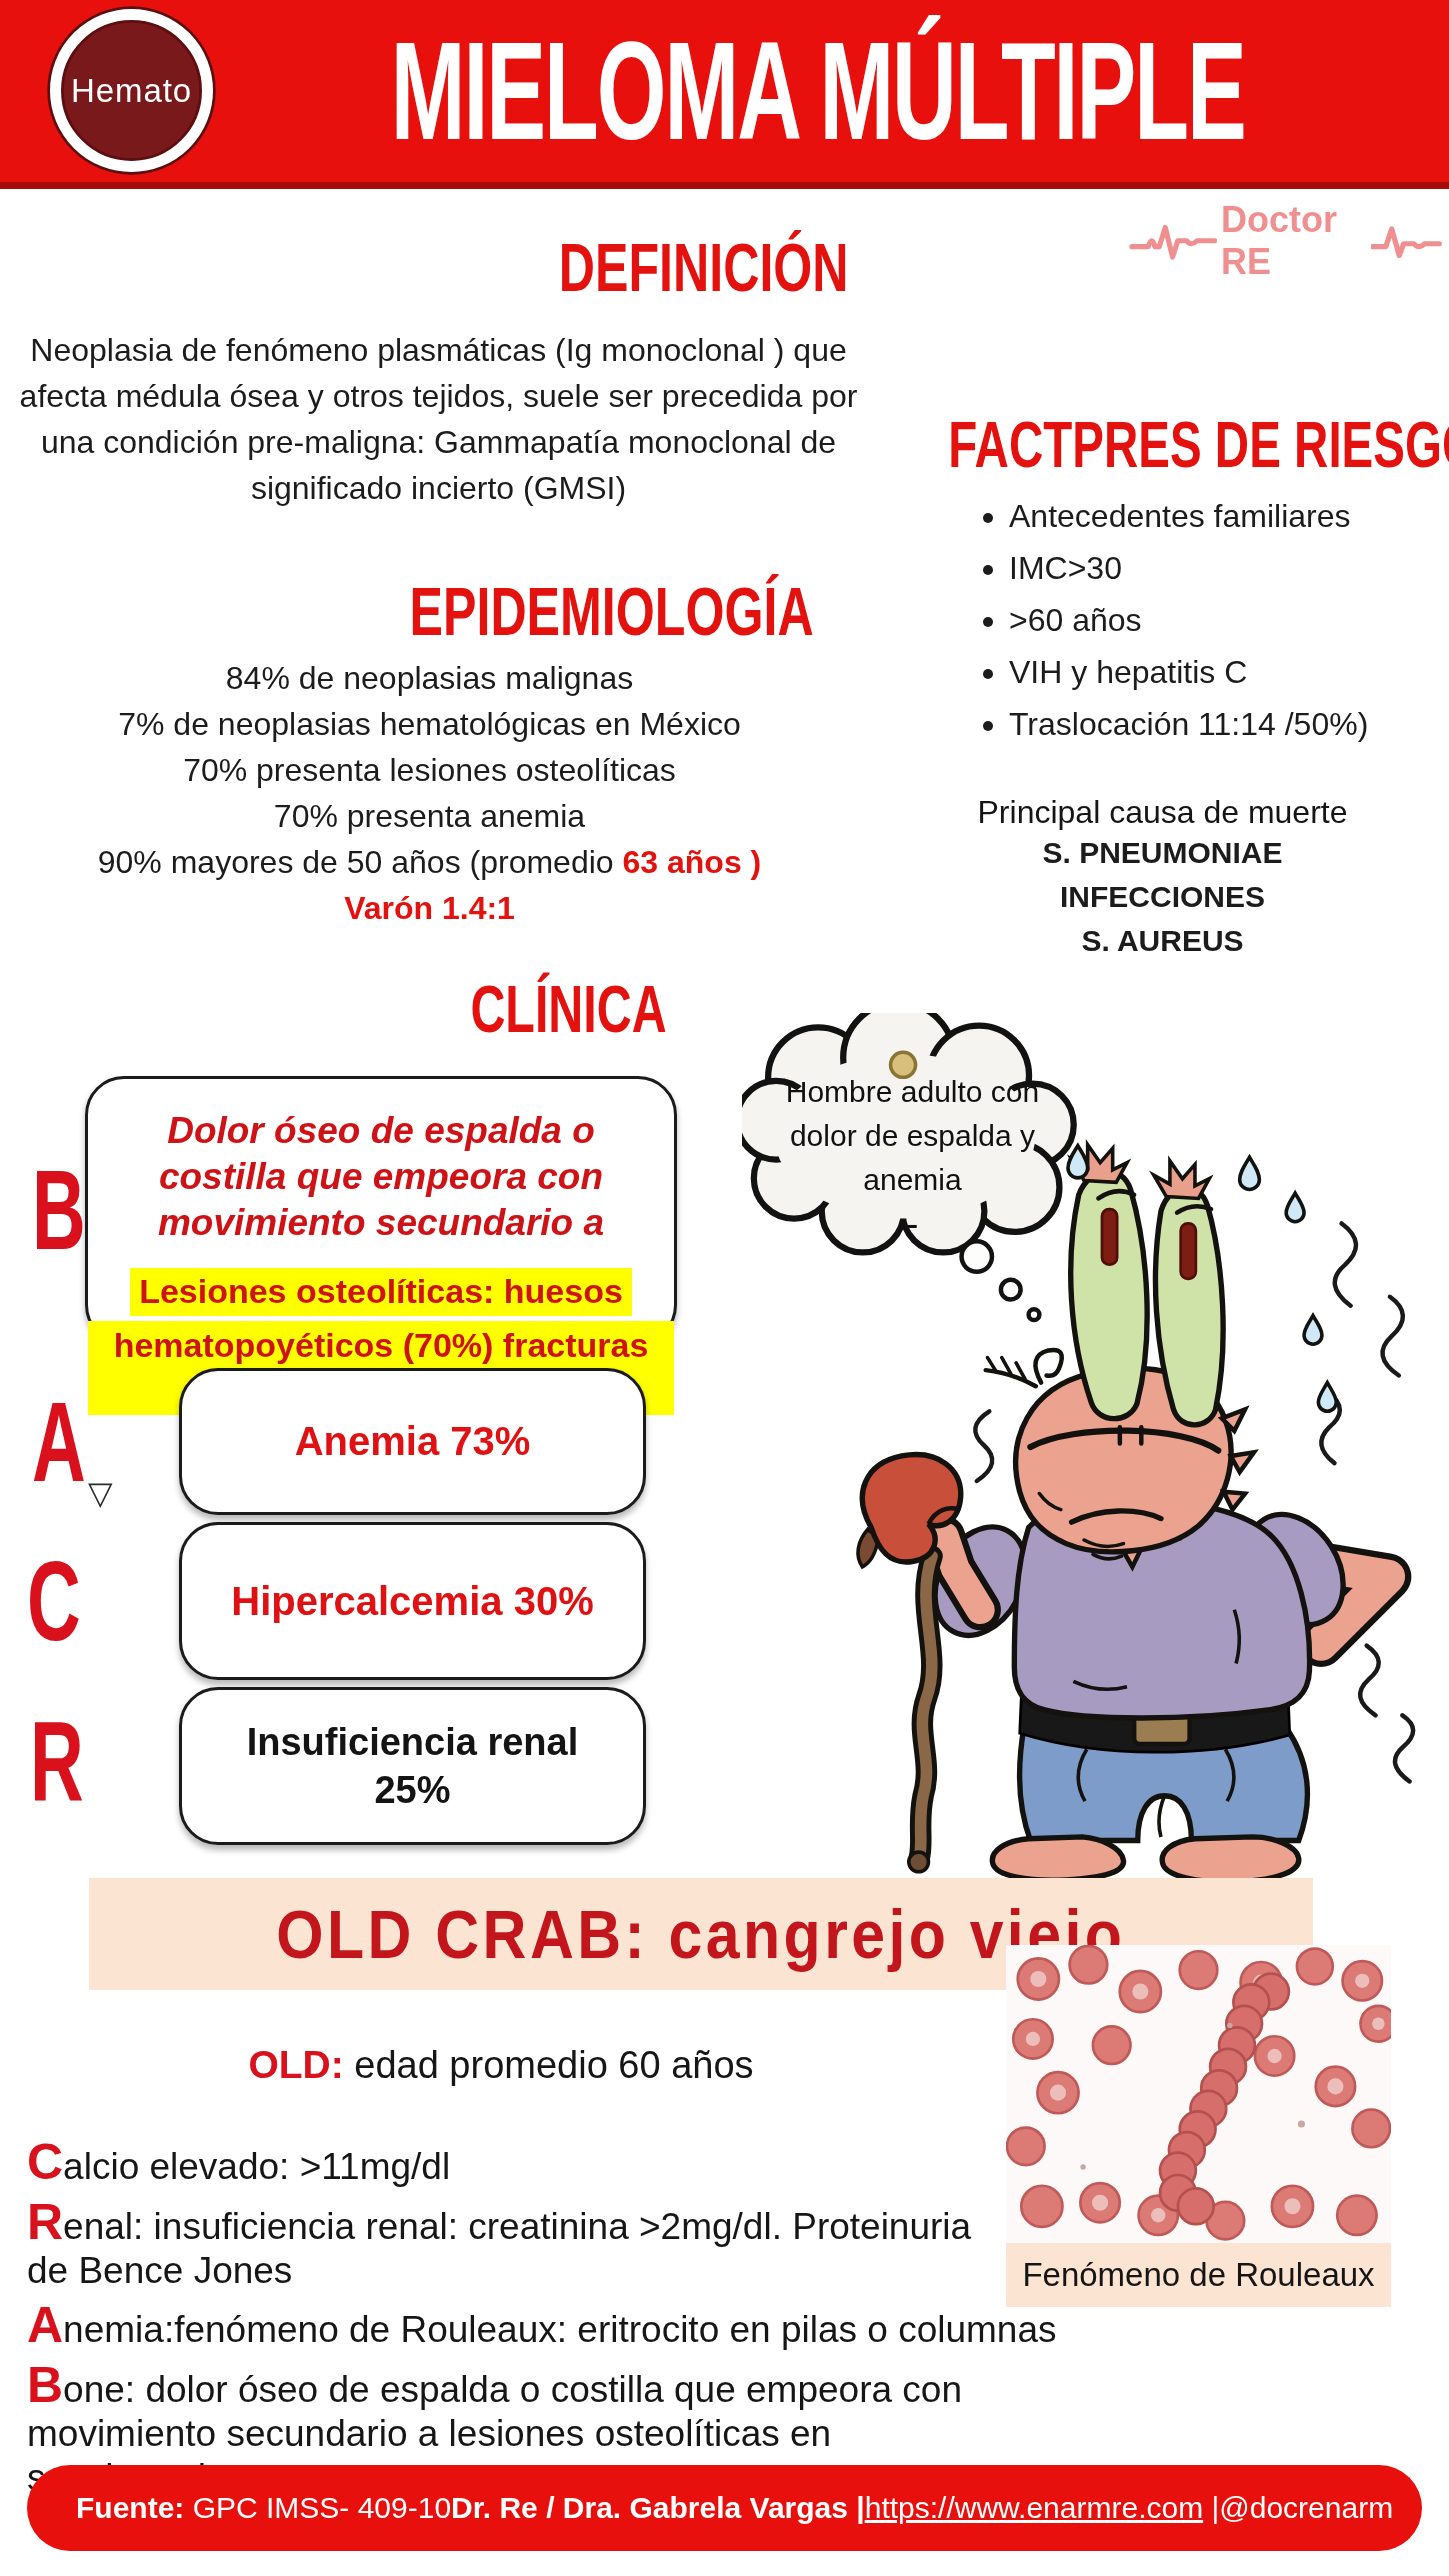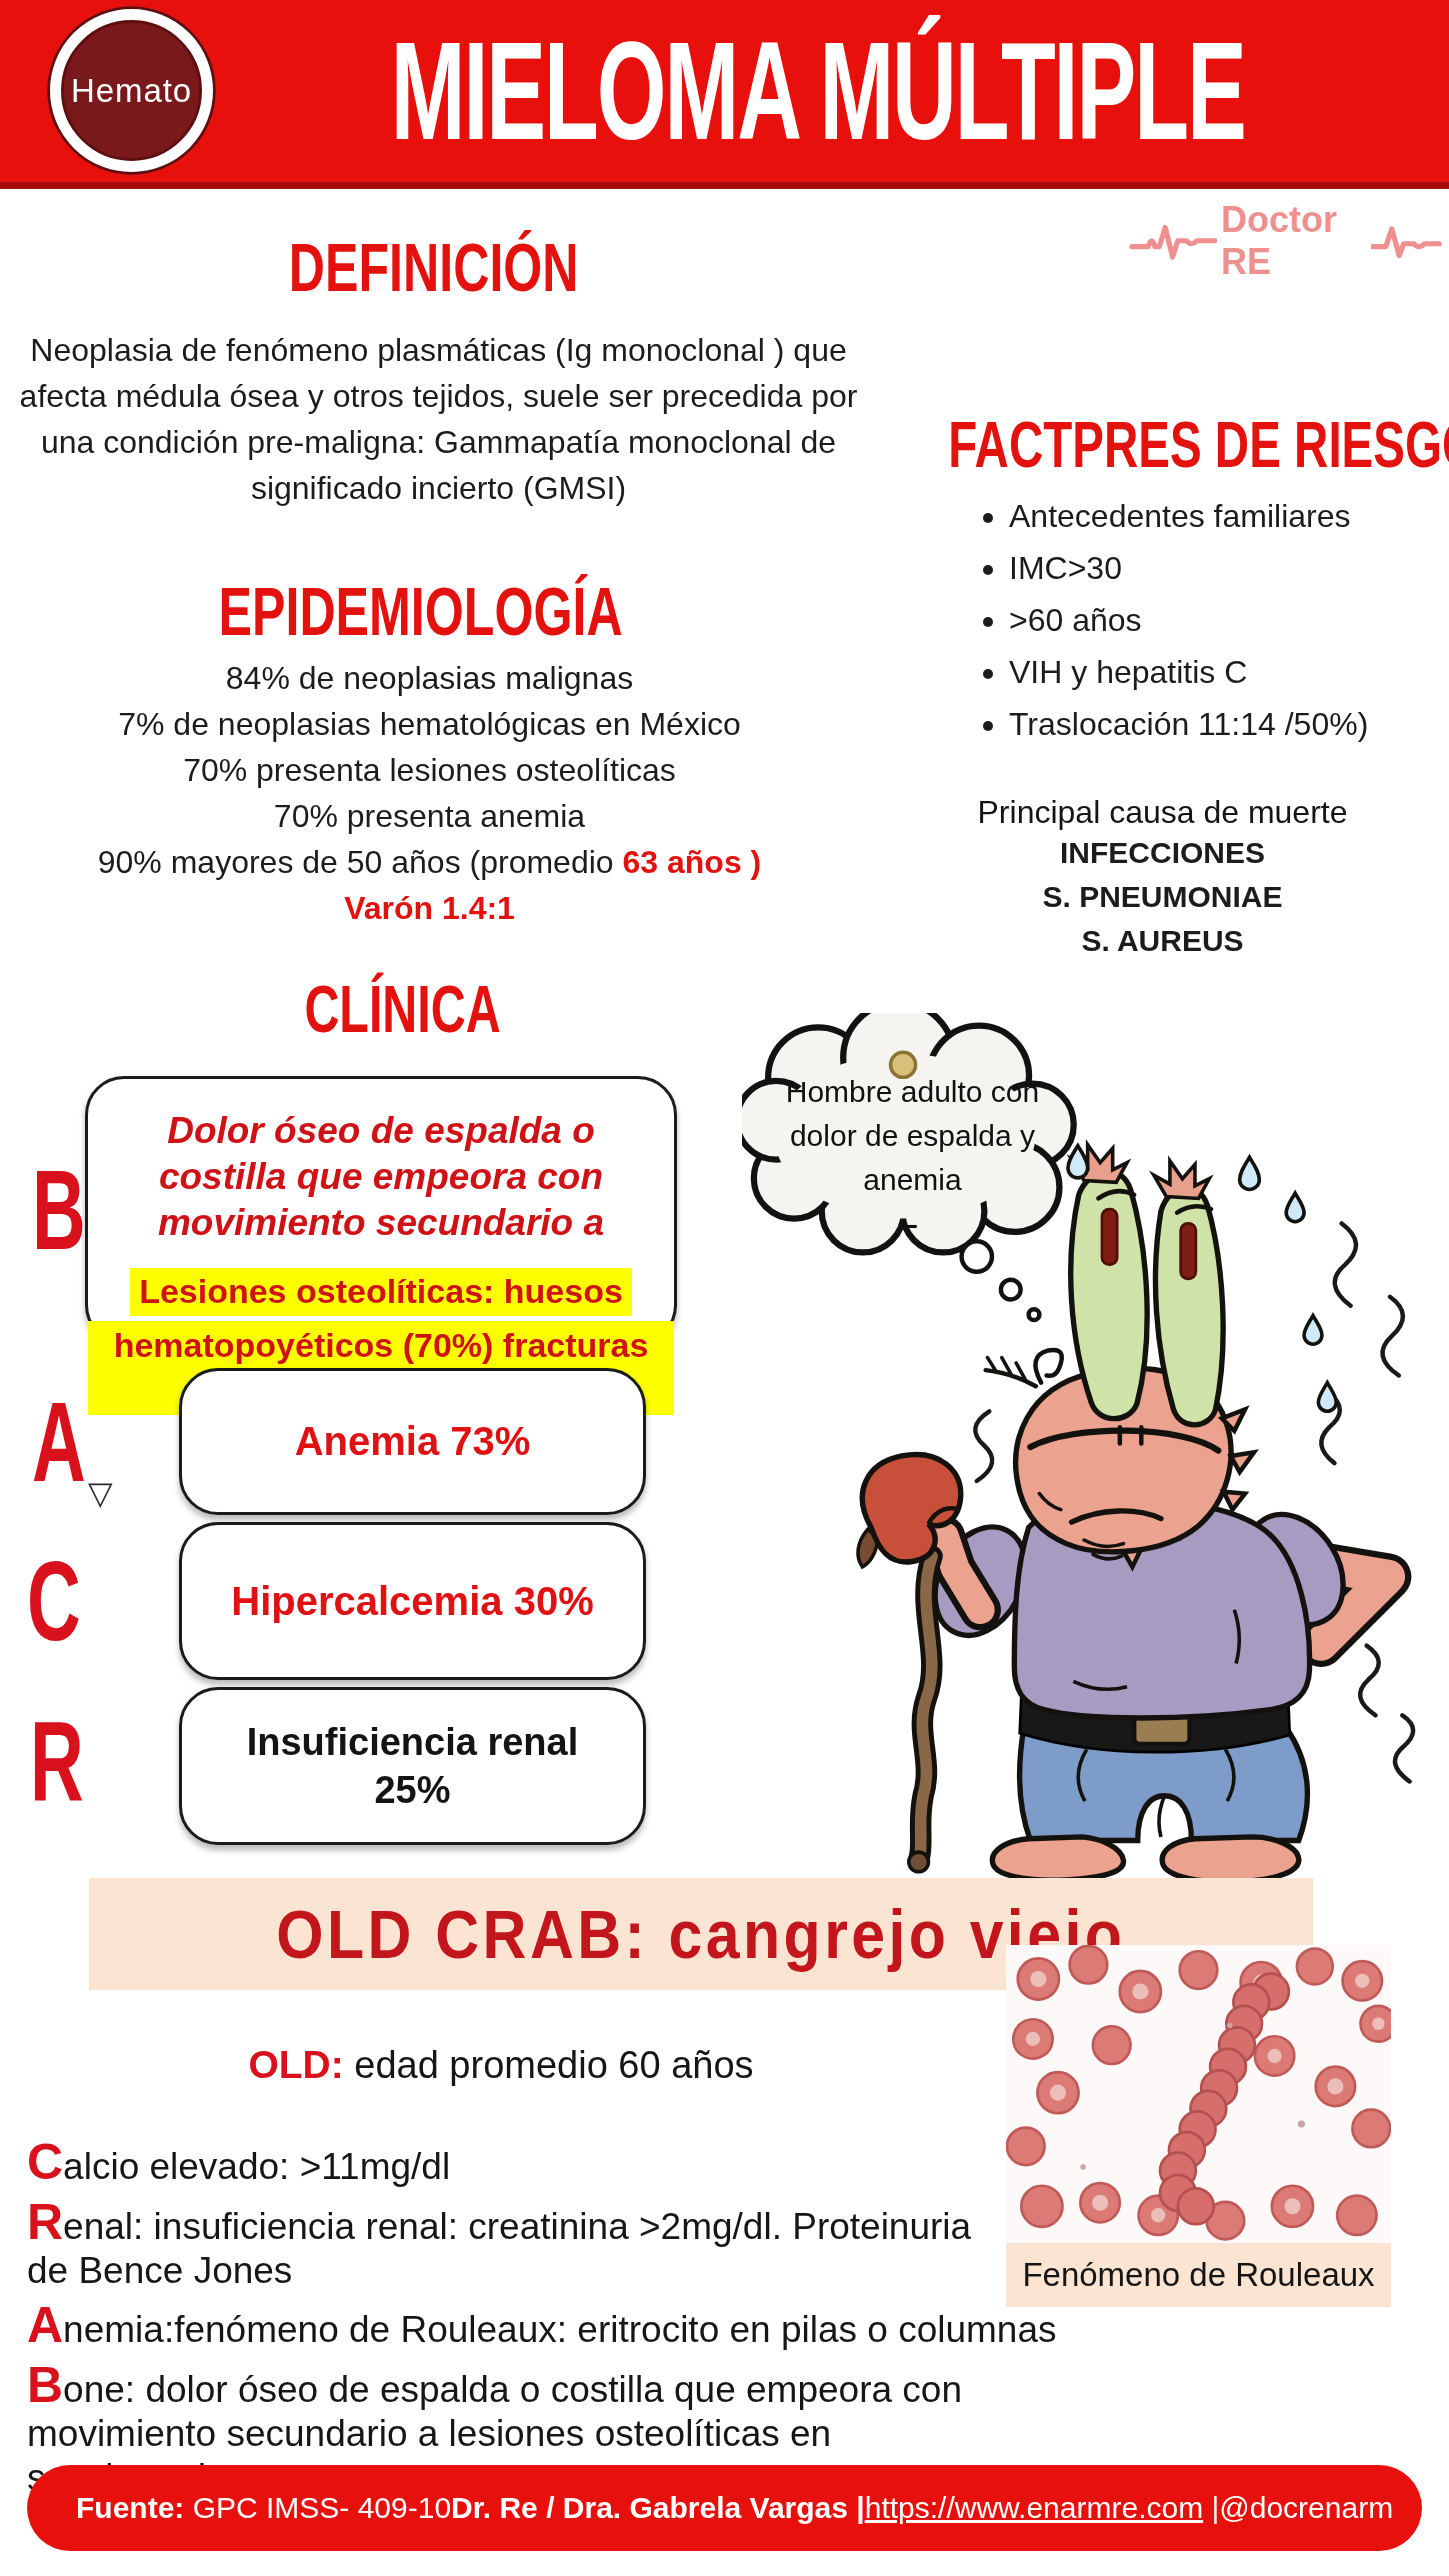--- a/index.html
+++ b/index.html
@@ -16,21 +16,21 @@
   .title{color:#fff;font-size:118px;font-weight:bold;letter-spacing:-2.7px;white-space:nowrap;
          display:inline-block;transform:scale(0.76,1.18);}
 
   
   .brand{position:absolute;right:7.2px;top:208px;width:313px;height:66px;display:flex;align-items:center;justify-content:flex-end;}
   .brand svg{display:block;}
   .brand .brand-text{color:#f08f8f;font-size:36px;font-weight:bold;letter-spacing:0px;margin:0 3.6px;}
 
   
   .sec-h{color:#e3120e;font-weight:bold;font-size:57px;display:inline-block;transform:scale(0.88,1.2);white-space:nowrap;}
-  .center-block{position:absolute;text-align:center;}
+  .center-block{position:absolute;text-align:right;}
 
   .body-text{font-size:32px;line-height:46px;color:#1c1c1c;text-align:center;}
   .red-inline{color:#e3120e;font-weight:bold;}
 
   
   .risk-list{position:absolute;left:973px;top:490px;width:465px;margin:0;padding:0 0 0 36px;}
   .risk-list li{font-size:32px;line-height:52px;color:#1c1c1c;}
 
   .death-block{position:absolute;left:903px;top:794px;width:519px;text-align:center;}
   .death-intro{font-size:32px;color:#151515;}
@@ -126,22 +126,22 @@
   <ul class="risk-list">
     <li>Antecedentes familiares</li>
     <li>IMC&gt;30</li>
     <li>&gt;60 años</li>
     <li>VIH y hepatitis C</li>
     <li>Traslocación 11:14 /50%)</li>
   </ul>
 
   <div class="death-block">
     <div class="death-intro">Principal causa de muerte</div>
+    <div class="death-item">S. PNEUMONIAE</div>
     <div class="death-item">INFECCIONES</div>
-    <div class="death-item">S. PNEUMONIAE</div>
     <div class="death-item">S. AUREUS</div>
   </div>
 
   <div class="center-block" style="left:125px;top:977px;width:555px;">
     <span class="sec-h" style="font-size:55px;">CLÍNICA</span>
   </div>
 
   <span class="big-letter" style="left:32px;top:1156px;">B</span>
   <div class="cbox" style="left:85px;top:1076px;width:592px;height:268px;justify-content:flex-start;padding-top:29px;box-sizing:border-box;">
     <div class="b-text">Dolor óseo de espalda o costilla que empeora con movimiento secundario a</div>

